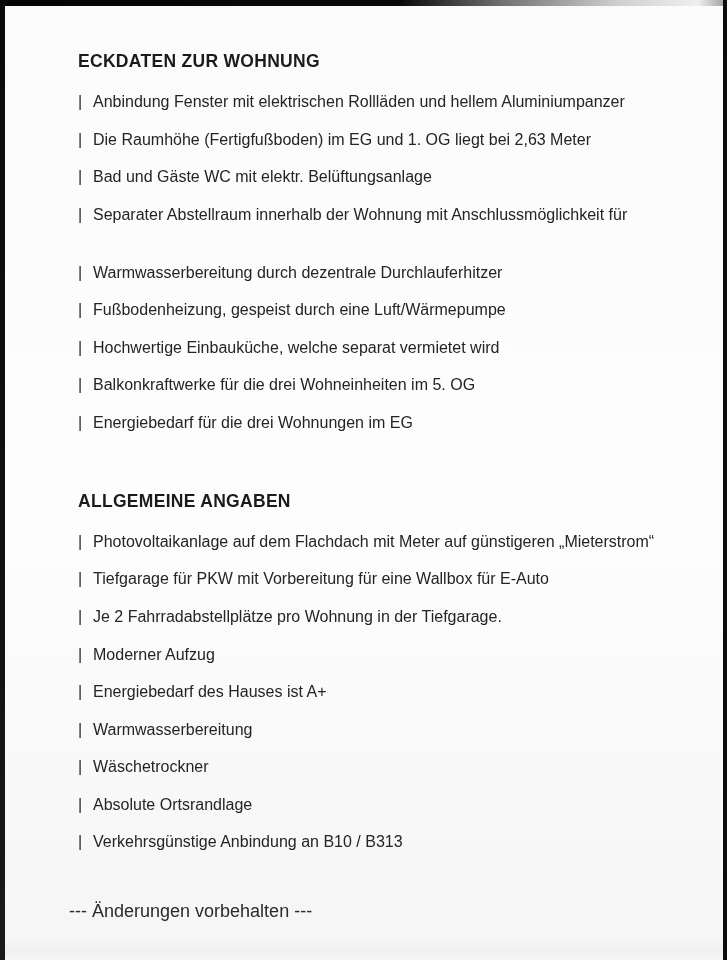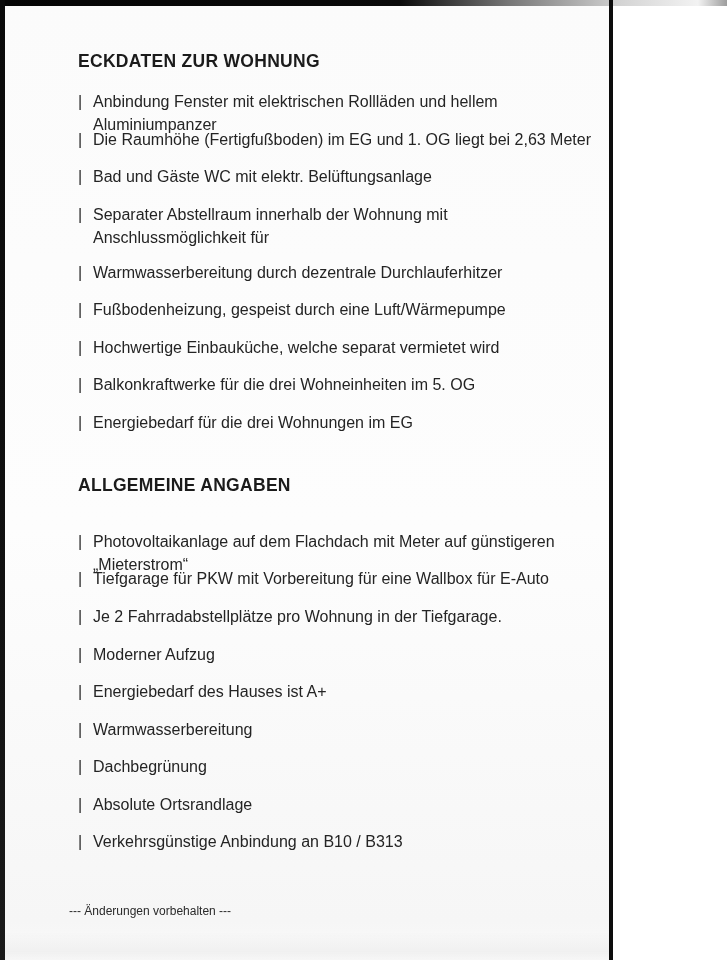--- a/index.html
+++ b/index.html
@@ -4,21 +4,21 @@
 <style>
   html, body { margin: 0; padding: 0; }
   body {
     width: 727px; height: 960px;
     font-family: "Liberation Sans", sans-serif;
     background: #ffffff;
     overflow: hidden;
   }
   .page {
     position: relative;
-    width: 613px; height: 960px;
+    width: 727px; height: 960px;
     background: linear-gradient(180deg, #fbfbfb 0%, #fdfdfd 55%, #f6f6f6 96%, #fafafa 100%);
     color: #212121;
   }
   
   .edge-left {
     position: absolute; left: 0; top: 0; width: 5px; height: 960px;
     background: linear-gradient(180deg, #0a0a0a 0%, #111 60%, #1a1a1a 100%);
   }
   .edge-right {
     position: absolute; right: 0; top: 0; width: 4px; height: 960px;
@@ -47,30 +47,30 @@
     display: flex; align-items: flex-start;
     font-size: 16px; line-height: 23px; color: #242424;
   }
   .pipe {
     flex: 0 0 auto; width: 15px;
     font-size: 16px; line-height: 23px; color: #2a2a2a;
   }
   .item-text { flex: 1 1 auto; }
   .footer-note {
     position: absolute; left: 69px;
-    font-size: 12px; line-height: 20px; color: #2a2a2a;
+    font-size: 18px; line-height: 20px; color: #2a2a2a;
     white-space: nowrap;
   }
 
   
   #s1-title { top: 49px; }
   #s1-i0 { top: 90px; }  #s1-i1 { top: 128px; } #s1-i2 { top: 165px; }
   #s1-i3 { top: 203px; } #s1-i4 { top: 261px; } #s1-i5 { top: 298px; }
   #s1-i6 { top: 336px; } #s1-i7 { top: 373px; } #s1-i8 { top: 411px; }
-  #s2-title { top: 473px; }
+  #s2-title { top: 489px; }
   #s2-i0 { top: 530px; } #s2-i1 { top: 567px; } #s2-i2 { top: 605px; }
   #s2-i3 { top: 643px; } #s2-i4 { top: 680px; } #s2-i5 { top: 718px; }
   #s2-i6 { top: 755px; } #s2-i7 { top: 793px; } #s2-i8 { top: 830px; }
   #footer { top: 901px; }
 </style>
 </head>
 <body>
 
 <div class="page">
   <div class="edge-top"></div>
@@ -137,21 +137,21 @@
   <div id="s2-i4" class="item">
     <span class="pipe">|</span>
     <span class="item-text">Energiebedarf des Hauses ist A+</span>
   </div>
   <div id="s2-i5" class="item">
     <span class="pipe">|</span>
     <span class="item-text">Warmwasserbereitung</span>
   </div>
   <div id="s2-i6" class="item">
     <span class="pipe">|</span>
-    <span class="item-text">Dachbegrünung</span>
+    <span class="item-text">Wäschetrockner</span>
   </div>
   <div id="s2-i7" class="item">
     <span class="pipe">|</span>
     <span class="item-text">Absolute Ortsrandlage</span>
   </div>
   <div id="s2-i8" class="item">
     <span class="pipe">|</span>
     <span class="item-text">Verkehrsgünstige Anbindung an B10 / B313</span>
   </div>
 

